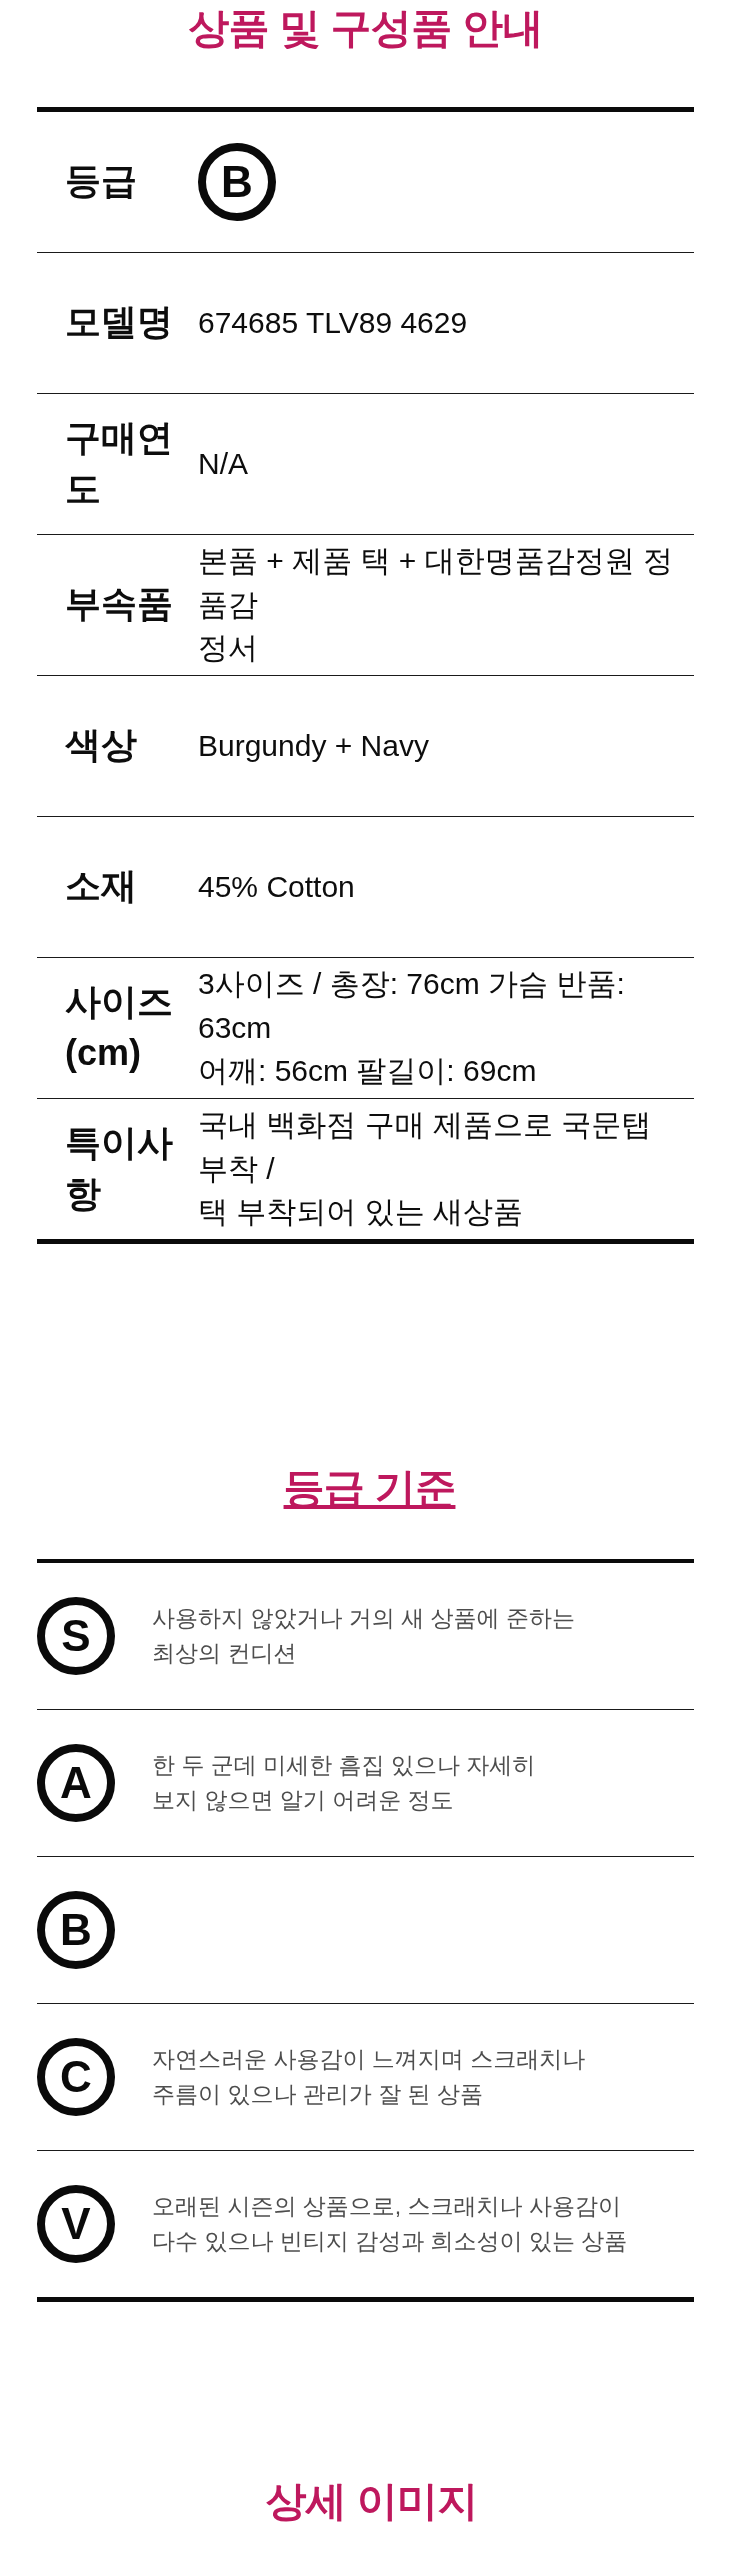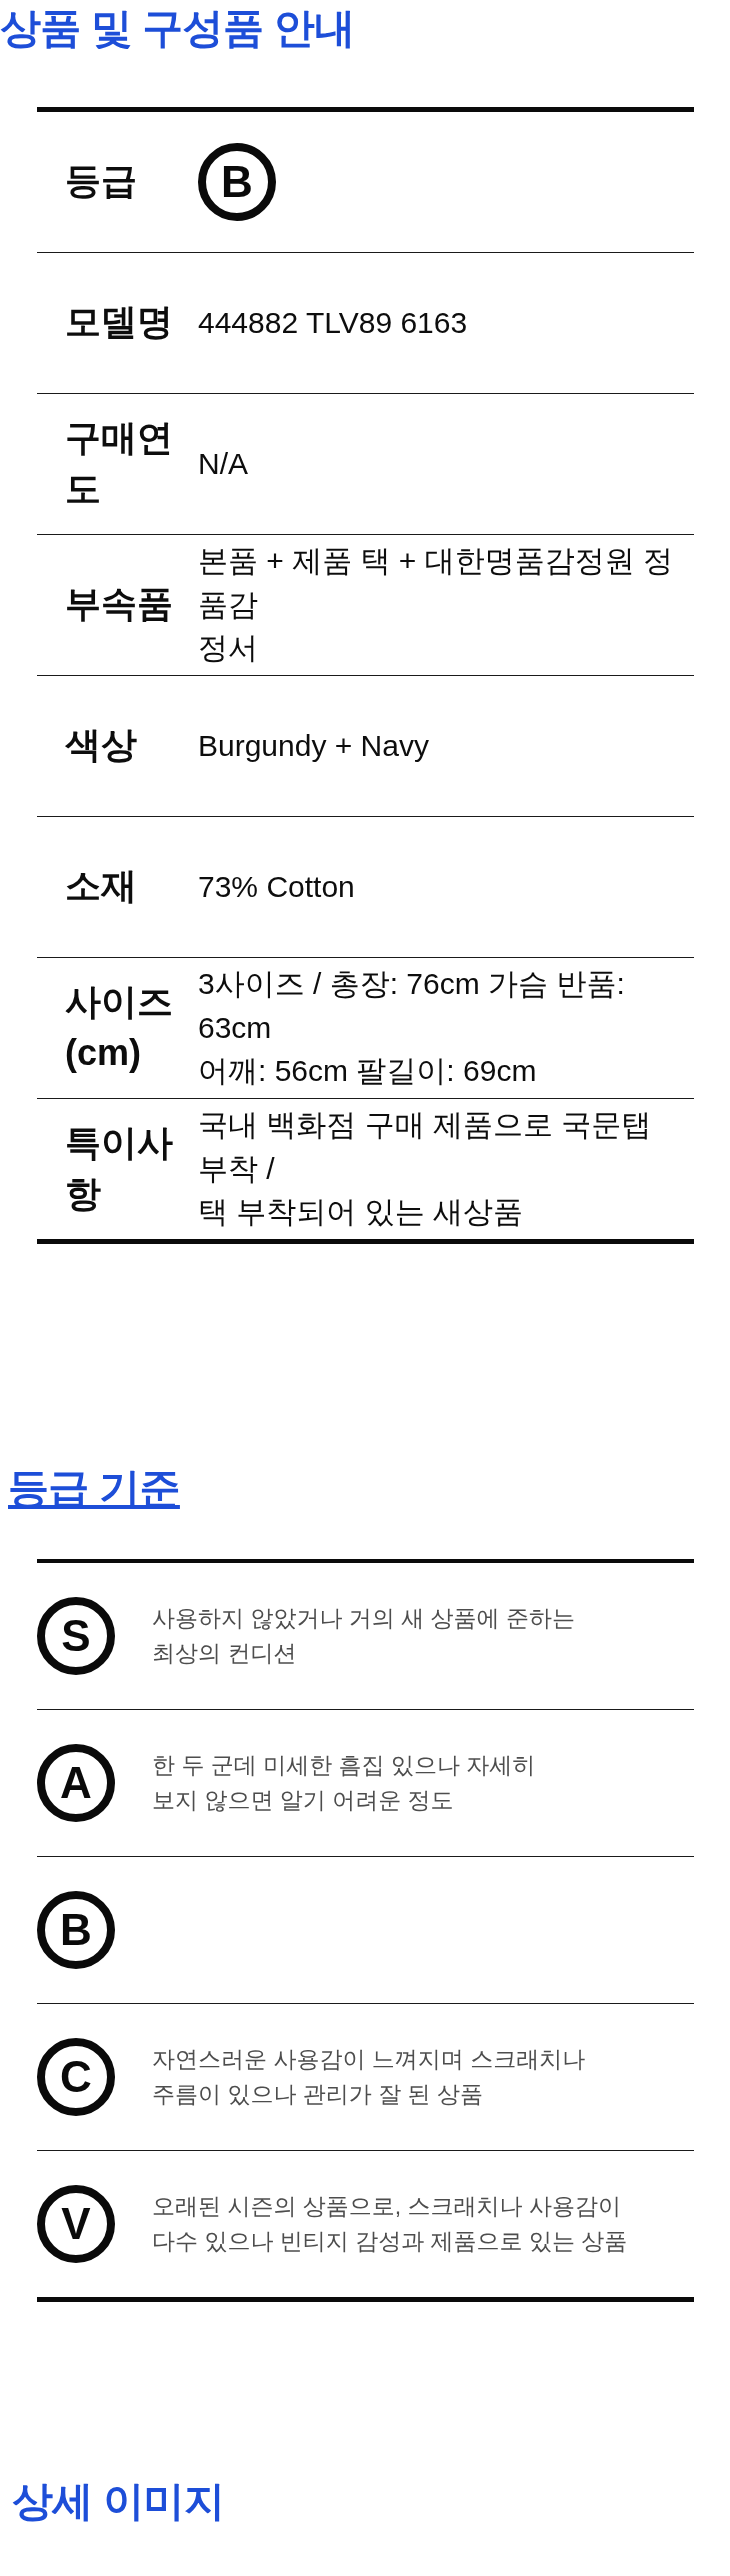--- a/index.html
+++ b/index.html
@@ -5,25 +5,25 @@
   html, body { margin: 0; padding: 0; }
   body {
     width: 731px;
     height: 2576px;
     background: #ffffff;
     overflow: hidden;
     font-family: "Liberation Sans", "DejaVu Sans", sans-serif;
     color: #0d0d0d;
   }
   .section-title {
-    text-align: left;
+    text-align: center;
     font-size: 41px;
     font-weight: 800;
     line-height: 1.2;
-    color: #1d4ed8;
+    color: #be185d;
     letter-spacing: -0.7px;
   }
   .title-product { margin: 4.4px 0 0 0; }
   .title-grades  { margin: 220px 0 0 8px; text-decoration: underline; }
   .title-detail  { margin: 175px 0 0 12px; }
 
   
   .ptable {
     margin: 53px 37px 0 37px;
     border-top: 5.8px solid #0a0a0a;
@@ -100,38 +100,38 @@
 
 <div class="ptable">
   <div class="prow">
     <div class="plabel">등급</div>
     <div class="pvalue">
       <div class="circle">B</div>
     </div>
   </div>
   <div class="prow">
     <div class="plabel">모델명</div>
-    <div class="pvalue">444882 TLV89 6163</div>
+    <div class="pvalue">674685 TLV89 4629</div>
   </div>
   <div class="prow">
     <div class="plabel">구매연도</div>
     <div class="pvalue">N/A</div>
   </div>
   <div class="prow">
     <div class="plabel">부속품</div>
     <div class="pvalue">본품 + 제품 택 + 대한명품감정원 정품감
 정서</div>
   </div>
   <div class="prow">
     <div class="plabel">색상</div>
     <div class="pvalue">Burgundy + Navy</div>
   </div>
   <div class="prow">
     <div class="plabel">소재</div>
-    <div class="pvalue">73% Cotton</div>
+    <div class="pvalue">45% Cotton</div>
   </div>
   <div class="prow">
     <div class="plabel">사이즈
 (cm)</div>
     <div class="pvalue">3사이즈 / 총장: 76cm 가슴 반품: 63cm
 어깨: 56cm 팔길이: 69cm</div>
   </div>
   <div class="prow">
     <div class="plabel">특이사항</div>
     <div class="pvalue">국내 백화점 구매 제품으로 국문탭 부착 /
@@ -156,18 +156,18 @@
     <div class="circle">B</div>
   </div>
   <div class="grow">
     <div class="circle">C</div>
     <div class="gdesc">자연스러운 사용감이 느껴지며 스크래치나
 주름이 있으나 관리가 잘 된 상품</div>
   </div>
   <div class="grow">
     <div class="circle">V</div>
     <div class="gdesc">오래된 시즌의 상품으로, 스크래치나 사용감이
-다수 있으나 빈티지 감성과 제품으로 있는 상품</div>
+다수 있으나 빈티지 감성과 희소성이 있는 상품</div>
   </div>
 </div>
 
 <h1 class="section-title title-detail">상세 이미지</h1>
 
 
 </body></html>

